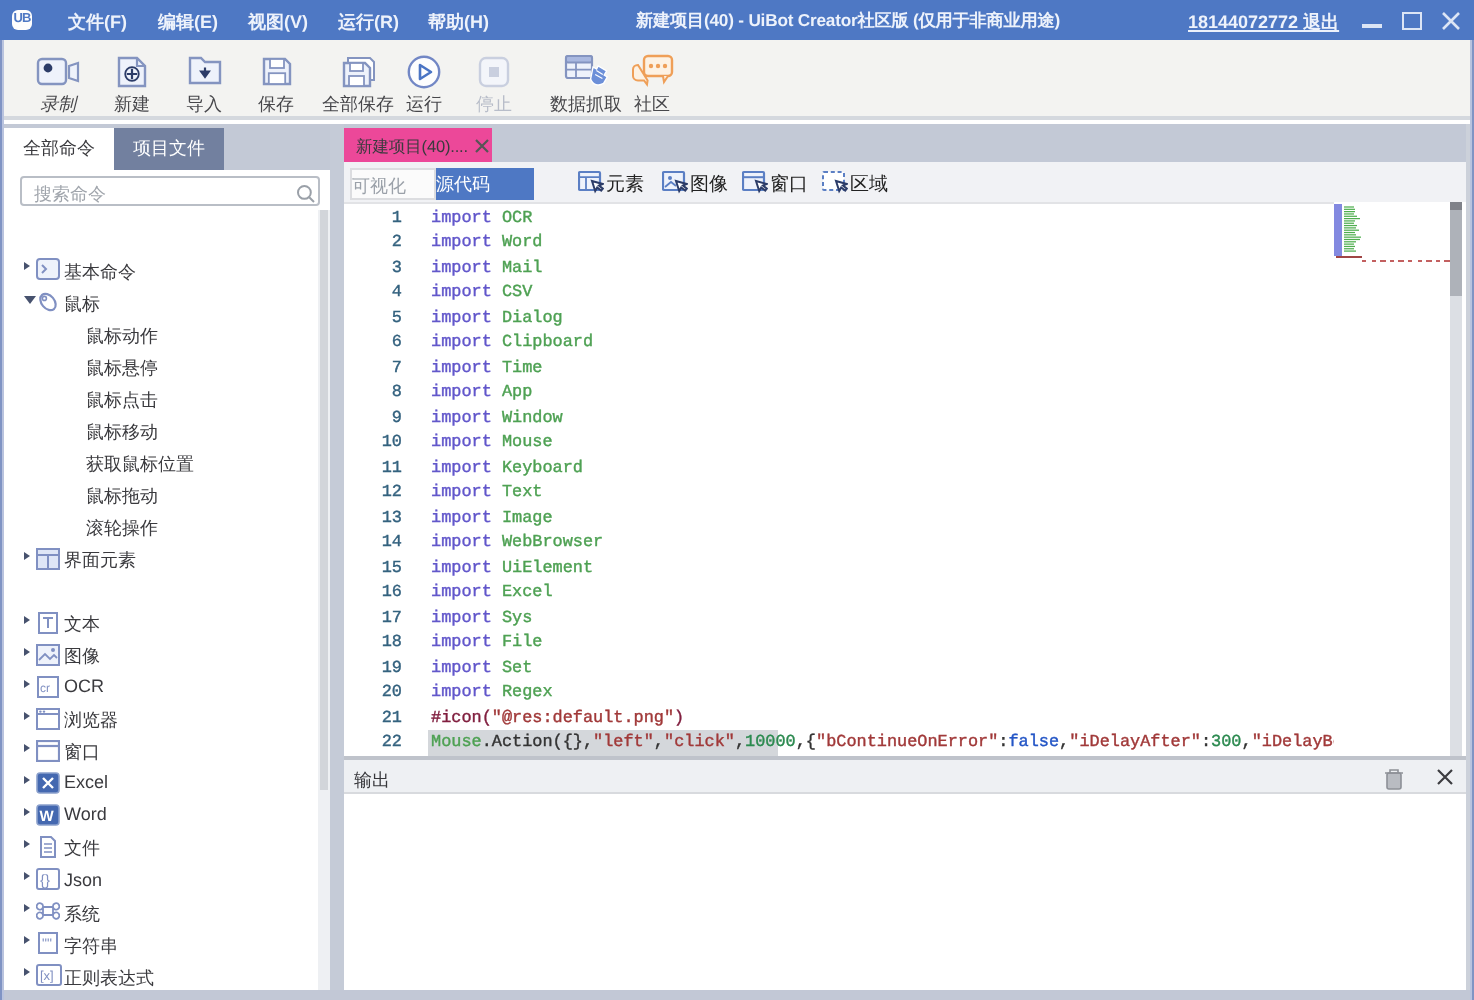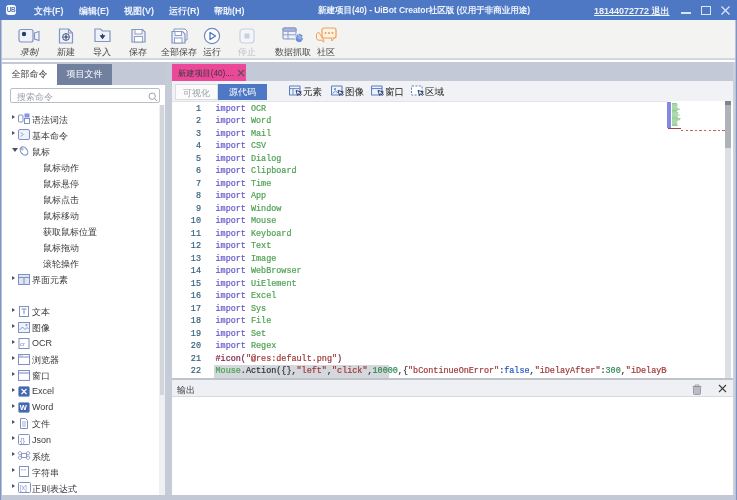--- a/index.html
+++ b/index.html
@@ -28,21 +28,21 @@
   .arr.r { border-left:3.6px solid #47526e; border-top:2.9px solid transparent; border-bottom:2.9px solid transparent; }
   .arr.d { border-top:4px solid #47526e; border-left:3.2px solid transparent; border-right:3.2px solid transparent; top:5px !important; }
   .trow .ticon { position:absolute; left:16px; top:2px; }
   .trow .tlbl { position:absolute; top:2.5px; }
   
   #splitter { left:165px; top:62px; width:7px; height:432.5px; background:#c5cbd7; }
   
   #edtabbar { left:172px; top:62px; width:563px; height:19px; background:#c3c9d6; }
   #edtab { left:0px; top:2px; width:74px; height:17px; background:#ec4899; font-size:8.3px; color:#3a3a3e; }
   #edtoolbar { left:172px; top:81px; width:563px; height:20px; background:#f1f2f5; }
-  .segbtn { position:absolute; top:3px; height:16px; font-size:9px; text-align:center; line-height:16px; }
+  .segbtn { position:absolute; top:3px; height:16px; font-size:9px; line-height:16px; }
   .edbtn { position:absolute; top:4px; height:14px; font-size:9.5px; color:#222; }
   
   #code { left:172px; top:101px; width:495px; height:277px; background:#fff; overflow:hidden; border-top:1px solid #e2e3e6;}
   #codebg { left:172px; top:101px; width:563px; height:277px; background:#fff; }
   .cl { position:absolute; height:12.5px; line-height:12.5px; font-family:"Liberation Mono",monospace; font-size:8.45px; white-space:pre; -webkit-text-stroke:0.2px currentColor; }
   .gut { left:0; width:29px; text-align:right; color:#34627f; }
   .src { left:43.5px; }
   .k { color:#6257cb; } 
   .m { color:#4ea153; } 
   .s { color:#a13939; } 
@@ -182,29 +182,20 @@
     <div class="ltab" style="left:0; background:#fff; color:#3a3a3e;">全部命令</div>
     <div class="ltab" style="left:55px; background:#72809f; color:#fff;">项目文件</div>
     <div id="searchbox" class="abs">
       <span>搜索命令</span>
       <svg class="abs" style="left:137px; top:2.5px" width="10" height="10" viewBox="0 0 10 10">
         <circle cx="4.2" cy="4.2" r="3.2" fill="none" stroke="#9aa0a8" stroke-width="1"></circle>
         <path d="M6.6 6.6 L9 9" stroke="#9aa0a8" stroke-width="1"></path>
       </svg>
     </div>
     <div id="tree" class="abs" style="left:0; top:49px; width:163px; height:383px;">
-      <div class="trow" style="top:0px">
-        <span class="arr r"></span>
-        <span class="ticon"><svg width="12" height="11" viewBox="0 0 12 11">
-            <rect x="0.5" y="2" width="4.5" height="7" rx="1" fill="none" stroke="#8090c2" stroke-width="1"></rect>
-            <rect x="6.5" y="0.5" width="5" height="4" fill="#6b7ff0" opacity="0.85"></rect>
-            <rect x="6.5" y="5.5" width="5" height="5" fill="none" stroke="#8090c2" stroke-width="1"></rect>
-          </svg></span>
-        <span class="tlbl" style="left:30px">语法词法</span>
-      </div>
       <div class="trow" style="top:16.05px">
         <span class="arr r"></span>
         <span class="ticon"><svg width="12" height="11" viewBox="0 0 12 11">
             <rect x="0.5" y="0.5" width="11" height="10" rx="1.5" fill="#eef2fb" stroke="#8090c2" stroke-width="1"></rect>
             <path d="M3 7.5 L5 5.5 L3 3.5" fill="none" stroke="#8090c2" stroke-width="1"></path>
           </svg></span>
         <span class="tlbl" style="left:30px">基本命令</span>
       </div>
       <div class="trow" style="top:32.1px">
         <span class="arr d"></span>

